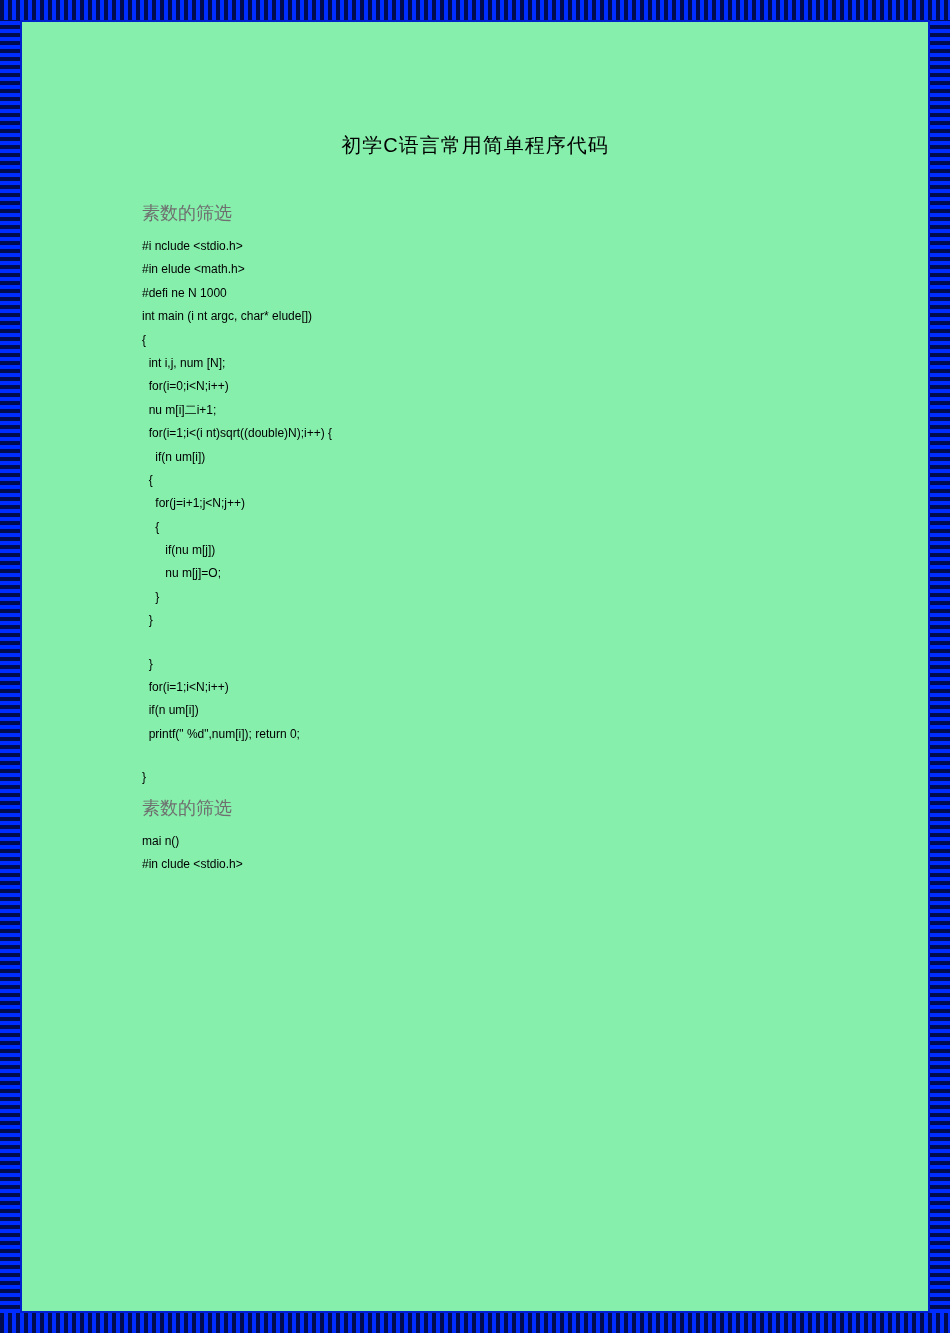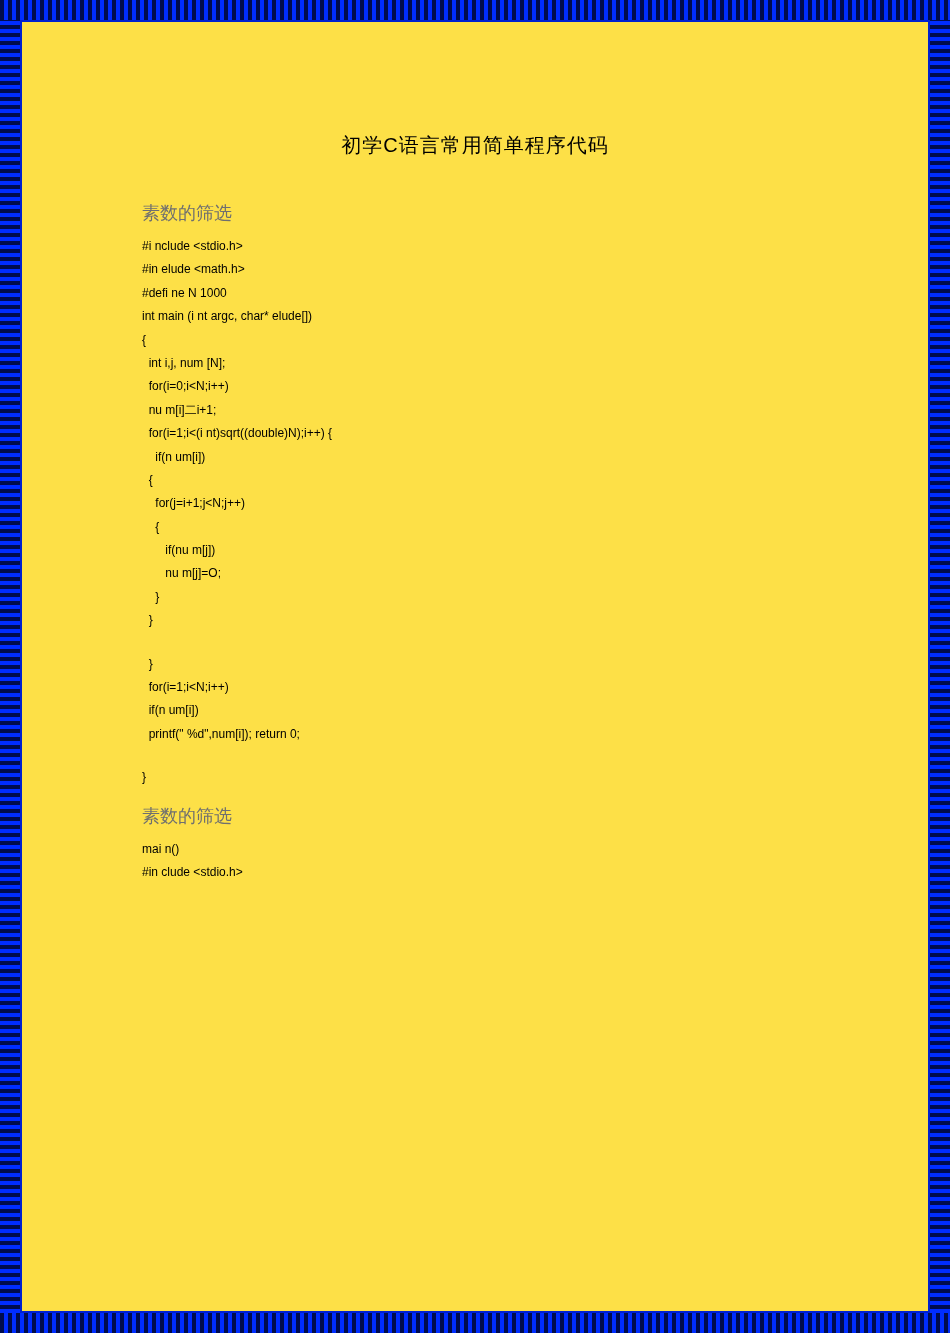--- a/index.html
+++ b/index.html
@@ -21,35 +21,35 @@
       repeating-linear-gradient(0deg, #000 0 4px, #0030ff 4px 8px) left/20px 100% no-repeat,
       repeating-linear-gradient(0deg, #000 0 4px, #0030ff 4px 8px) right/20px 100% no-repeat;
     box-shadow: inset 0 0 0 20px rgba(0,40,255,0.3);
   }
   .page {
     position: absolute;
     top: 22px;
     left: 22px;
     right: 22px;
     bottom: 22px;
-    background: #fde047;
+    background: #86efac;
     padding: 110px 120px 60px 120px;
     box-sizing: border-box;
   }
   .title {
     text-align: center;
     font-size: 20px;
     color: #000;
     margin-bottom: 42px;
     letter-spacing: 1px;
   }
   .section-label {
     color: #6f6f6f;
     font-size: 18px;
-    margin: 14px 0 10px 0;
+    margin: 6px 0 10px 0;
     font-family: "SimSun", serif;
   }
   .code-line {
     color: #000;
     font-size: 12px;
     line-height: 1.95;
     font-family: Arial, sans-serif;
     white-space: pre;
   }
   .gap {

